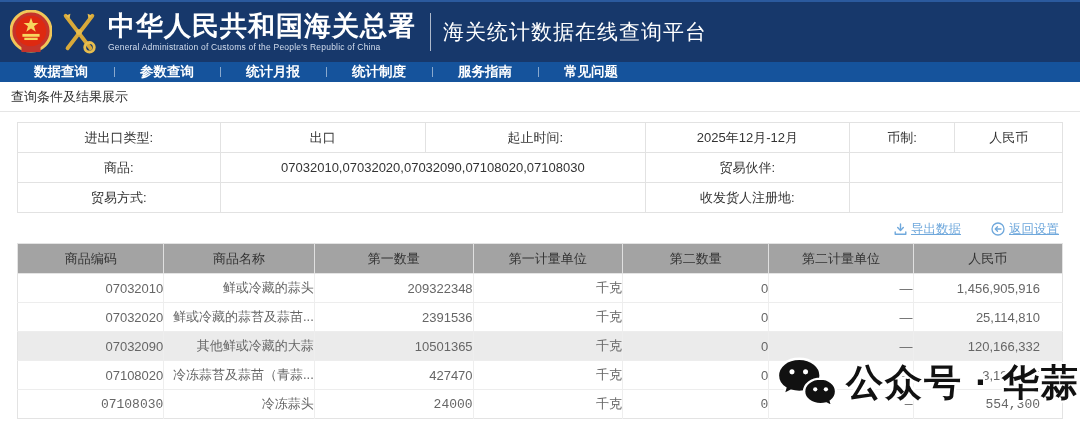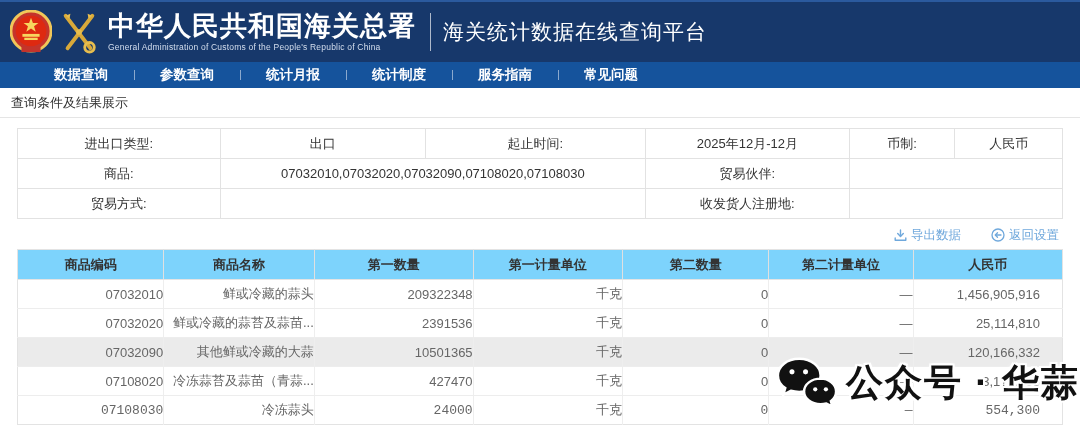--- a/index.html
+++ b/index.html
@@ -12,46 +12,46 @@
             display:flex; align-items:center; padding-left:10px; }
   .emblem { width:42px; height:44px; flex:0 0 auto; }
   .customs-logo { width:42px; height:44px; margin-left:6px; flex:0 0 auto; }
   .title-block { margin-left:8px; color:#fff; }
   .org-title { font-size:27px; font-weight:bold; letter-spacing:1px; line-height:28px; }
   .org-sub { font-size:8.5px; color:#d4deee; letter-spacing:0.2px; margin-top:2px; }
   .title-divider { width:1px; height:38px; background:rgba(255,255,255,.65); margin:0 12px 0 14px; }
   .platform-title { color:#fff; font-size:21px; letter-spacing:1px; }
 
   
-  .nav { height:26px; background:#15539c; display:flex; align-items:center; padding-left:28px; }
+  .nav { height:20px; background:#15539c; display:flex; align-items:center; padding-left:8px; }
   .nav-item { color:#fff; font-size:13.5px; font-weight:bold; padding:0 26px; cursor:pointer; position:relative; }
   .nav-item + .nav-item::before { content:""; position:absolute; left:0; top:4px; bottom:4px; width:1px; background:rgba(255,255,255,.5); }
 
   
   .breadcrumb { height:30px; display:flex; align-items:center; padding-left:11px;
                 border-bottom:1px solid #e5e5e5; font-size:13px; color:#333; }
 
   .content { padding:0 17px; }
 
   
   table { border-collapse:collapse; width:100%; table-layout:fixed; }
   .query-table { margin-top:10px; }
   .query-table td { border:1px solid #e2e2e2; height:30px; text-align:center; vertical-align:middle;
                     font-size:13px; color:#333; overflow:hidden; white-space:nowrap; }
   .q-label { color:#444; }
 
   
   .actions { display:flex; justify-content:flex-end; align-items:center; gap:30px; margin:7px 4px 5px 0; height:18px; }
   .action-link { display:flex; align-items:center; gap:4px; color:#6fa8dc; font-size:12.5px; cursor:pointer; }
-  .action-link .txt { }
+  .action-link .txt { text-decoration:underline; }
   .action-link svg { display:block; }
 
   
   .results-table { border:1px solid #e3e3e3; }
-  .results-table th { background:#7dd3fc; height:30px; font-size:13px; color:#333; font-weight:bold;
+  .results-table th { background:#a3a3a3; height:30px; font-size:13px; color:#333; font-weight:normal;
                       border-bottom:1px solid #e4e4e4; border-right:1px solid #e0e0e0; }
   .results-table th:last-child { border-right:none; }
   .results-table td { height:29px; font-size:13px; color:#666; text-align:right; vertical-align:middle;
                       border-bottom:1px solid #ededed; border-right:1px solid #eeeeee; overflow:hidden; white-space:nowrap; }
   .results-table td:last-child { border-right:none; text-align:right; padding-right:22px; }
   .results-table tr.hl td { background:#ebebeb; }
   .results-table tr:last-child td { border-bottom:none;font-family:Liberation Mono, monospace; }
 
   
   .watermark { position:absolute; left:776px; top:356px; display:flex; align-items:center; gap:8px;

